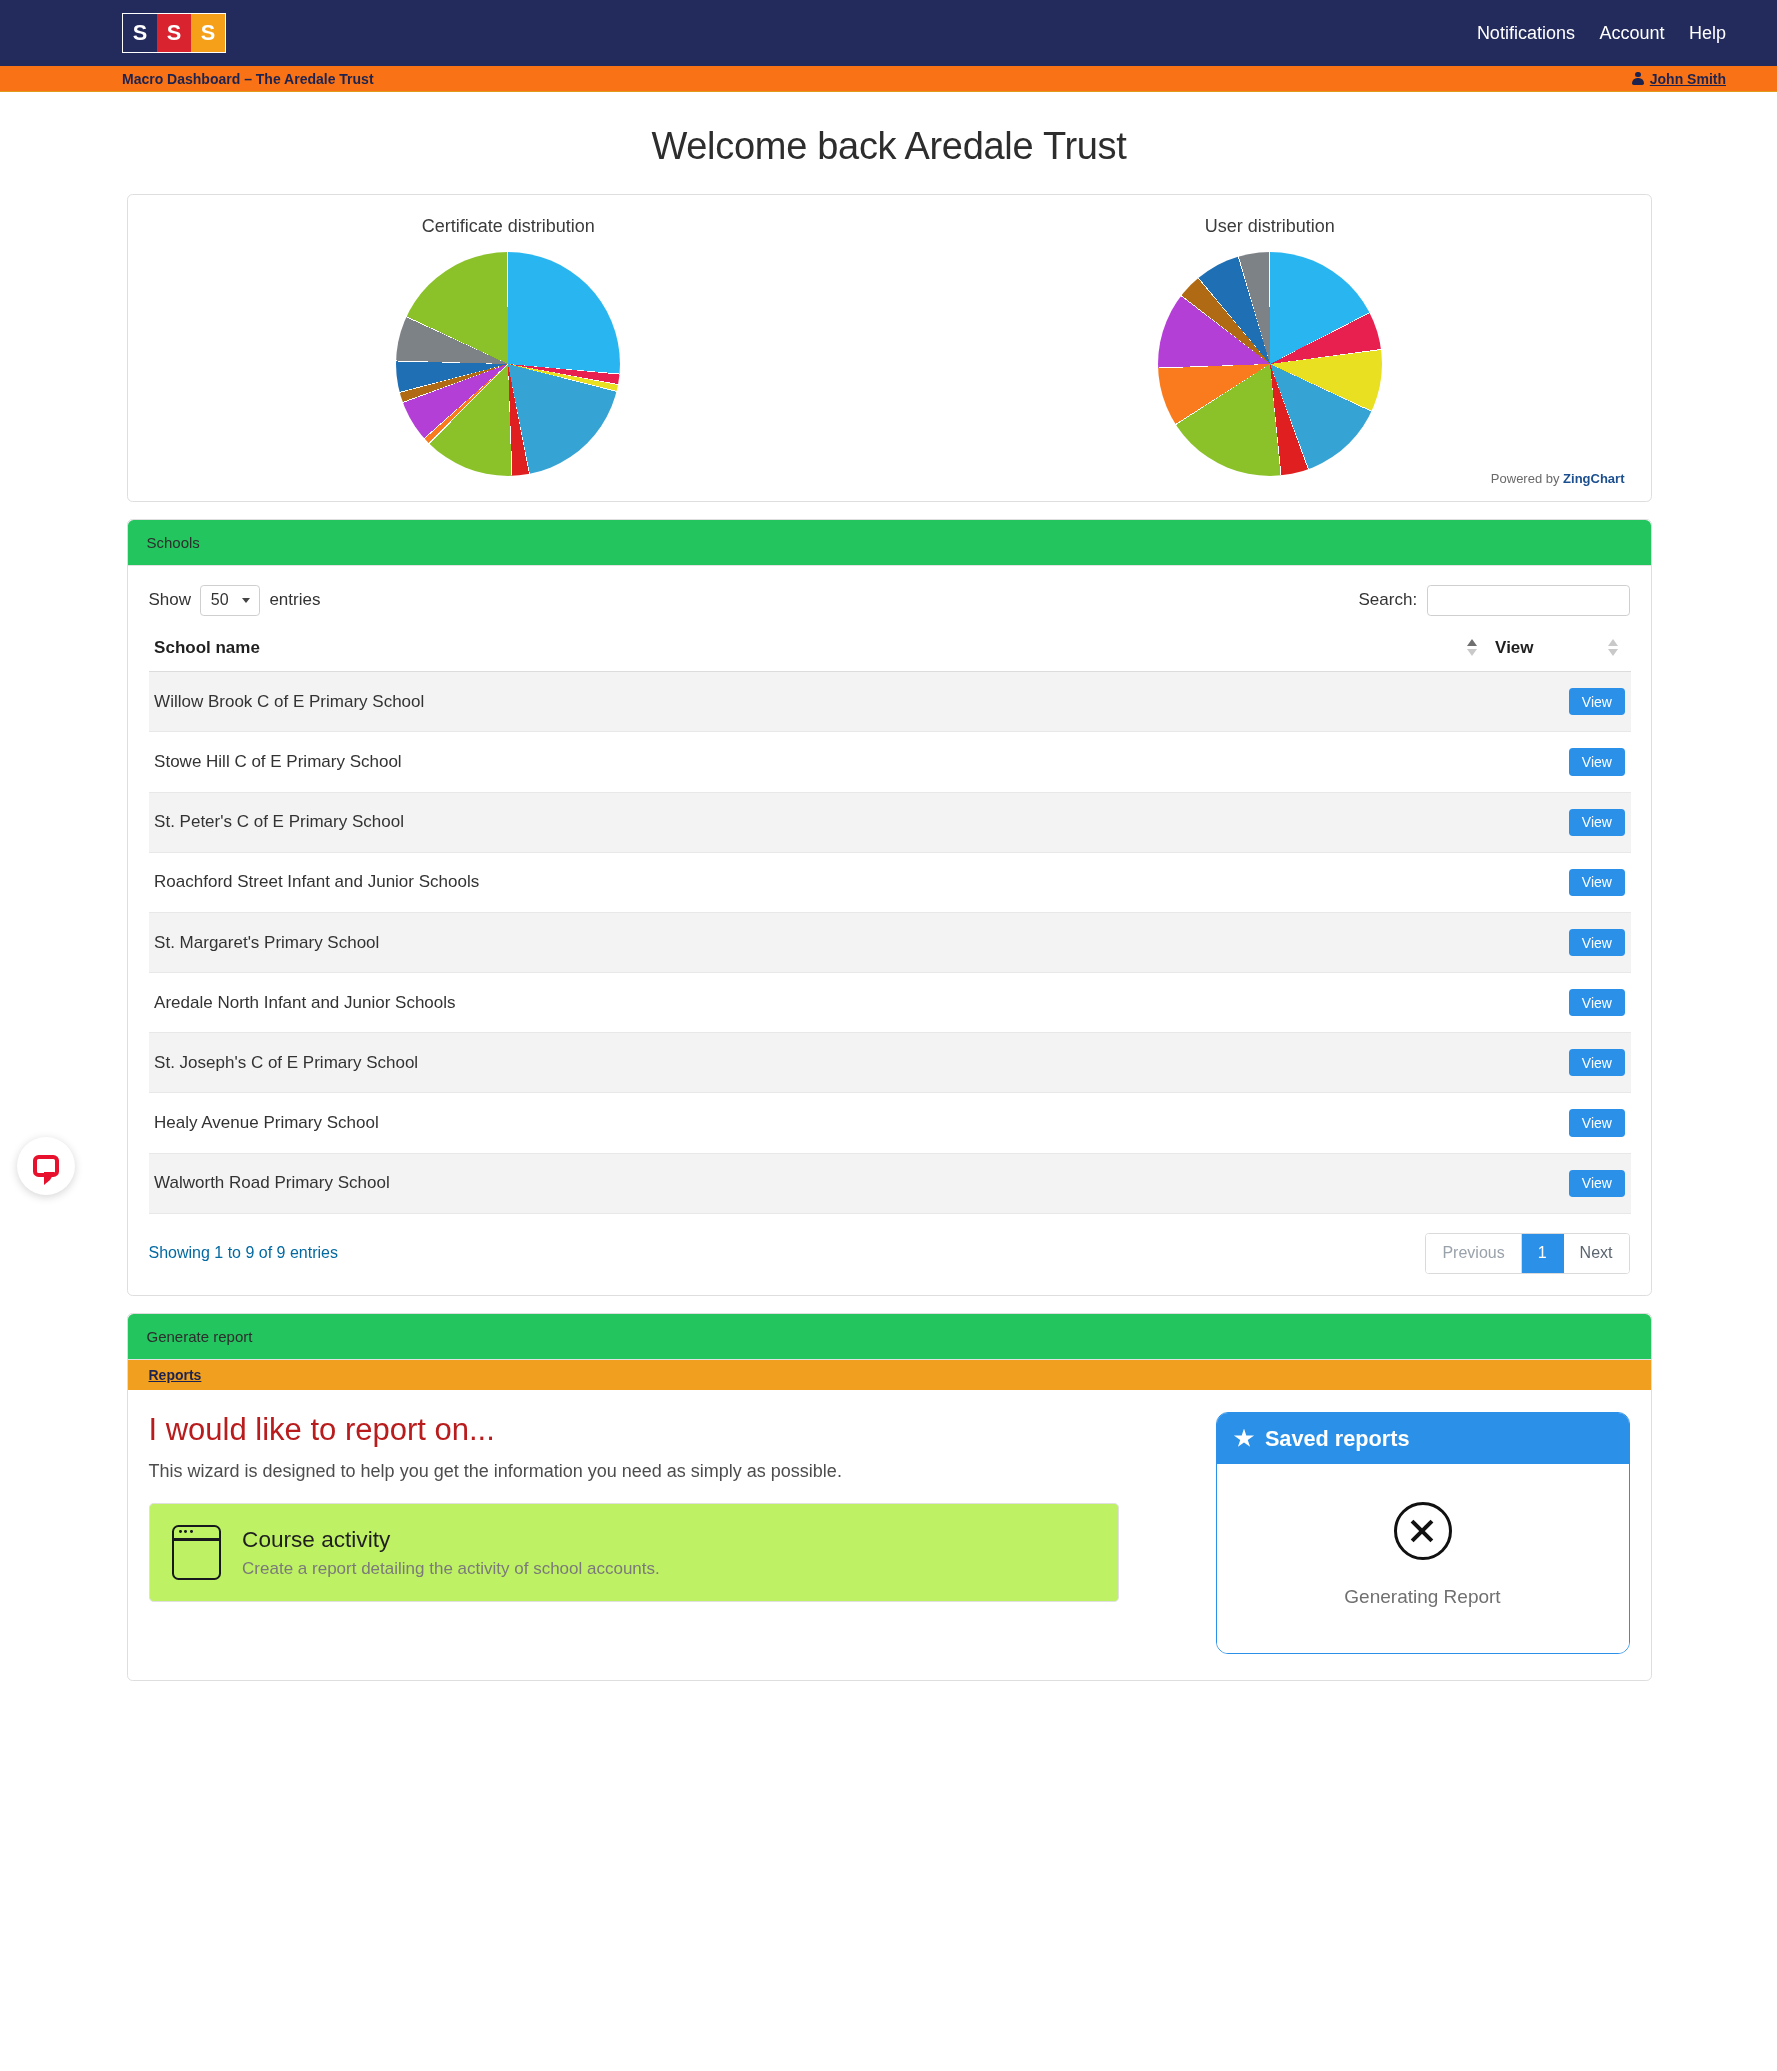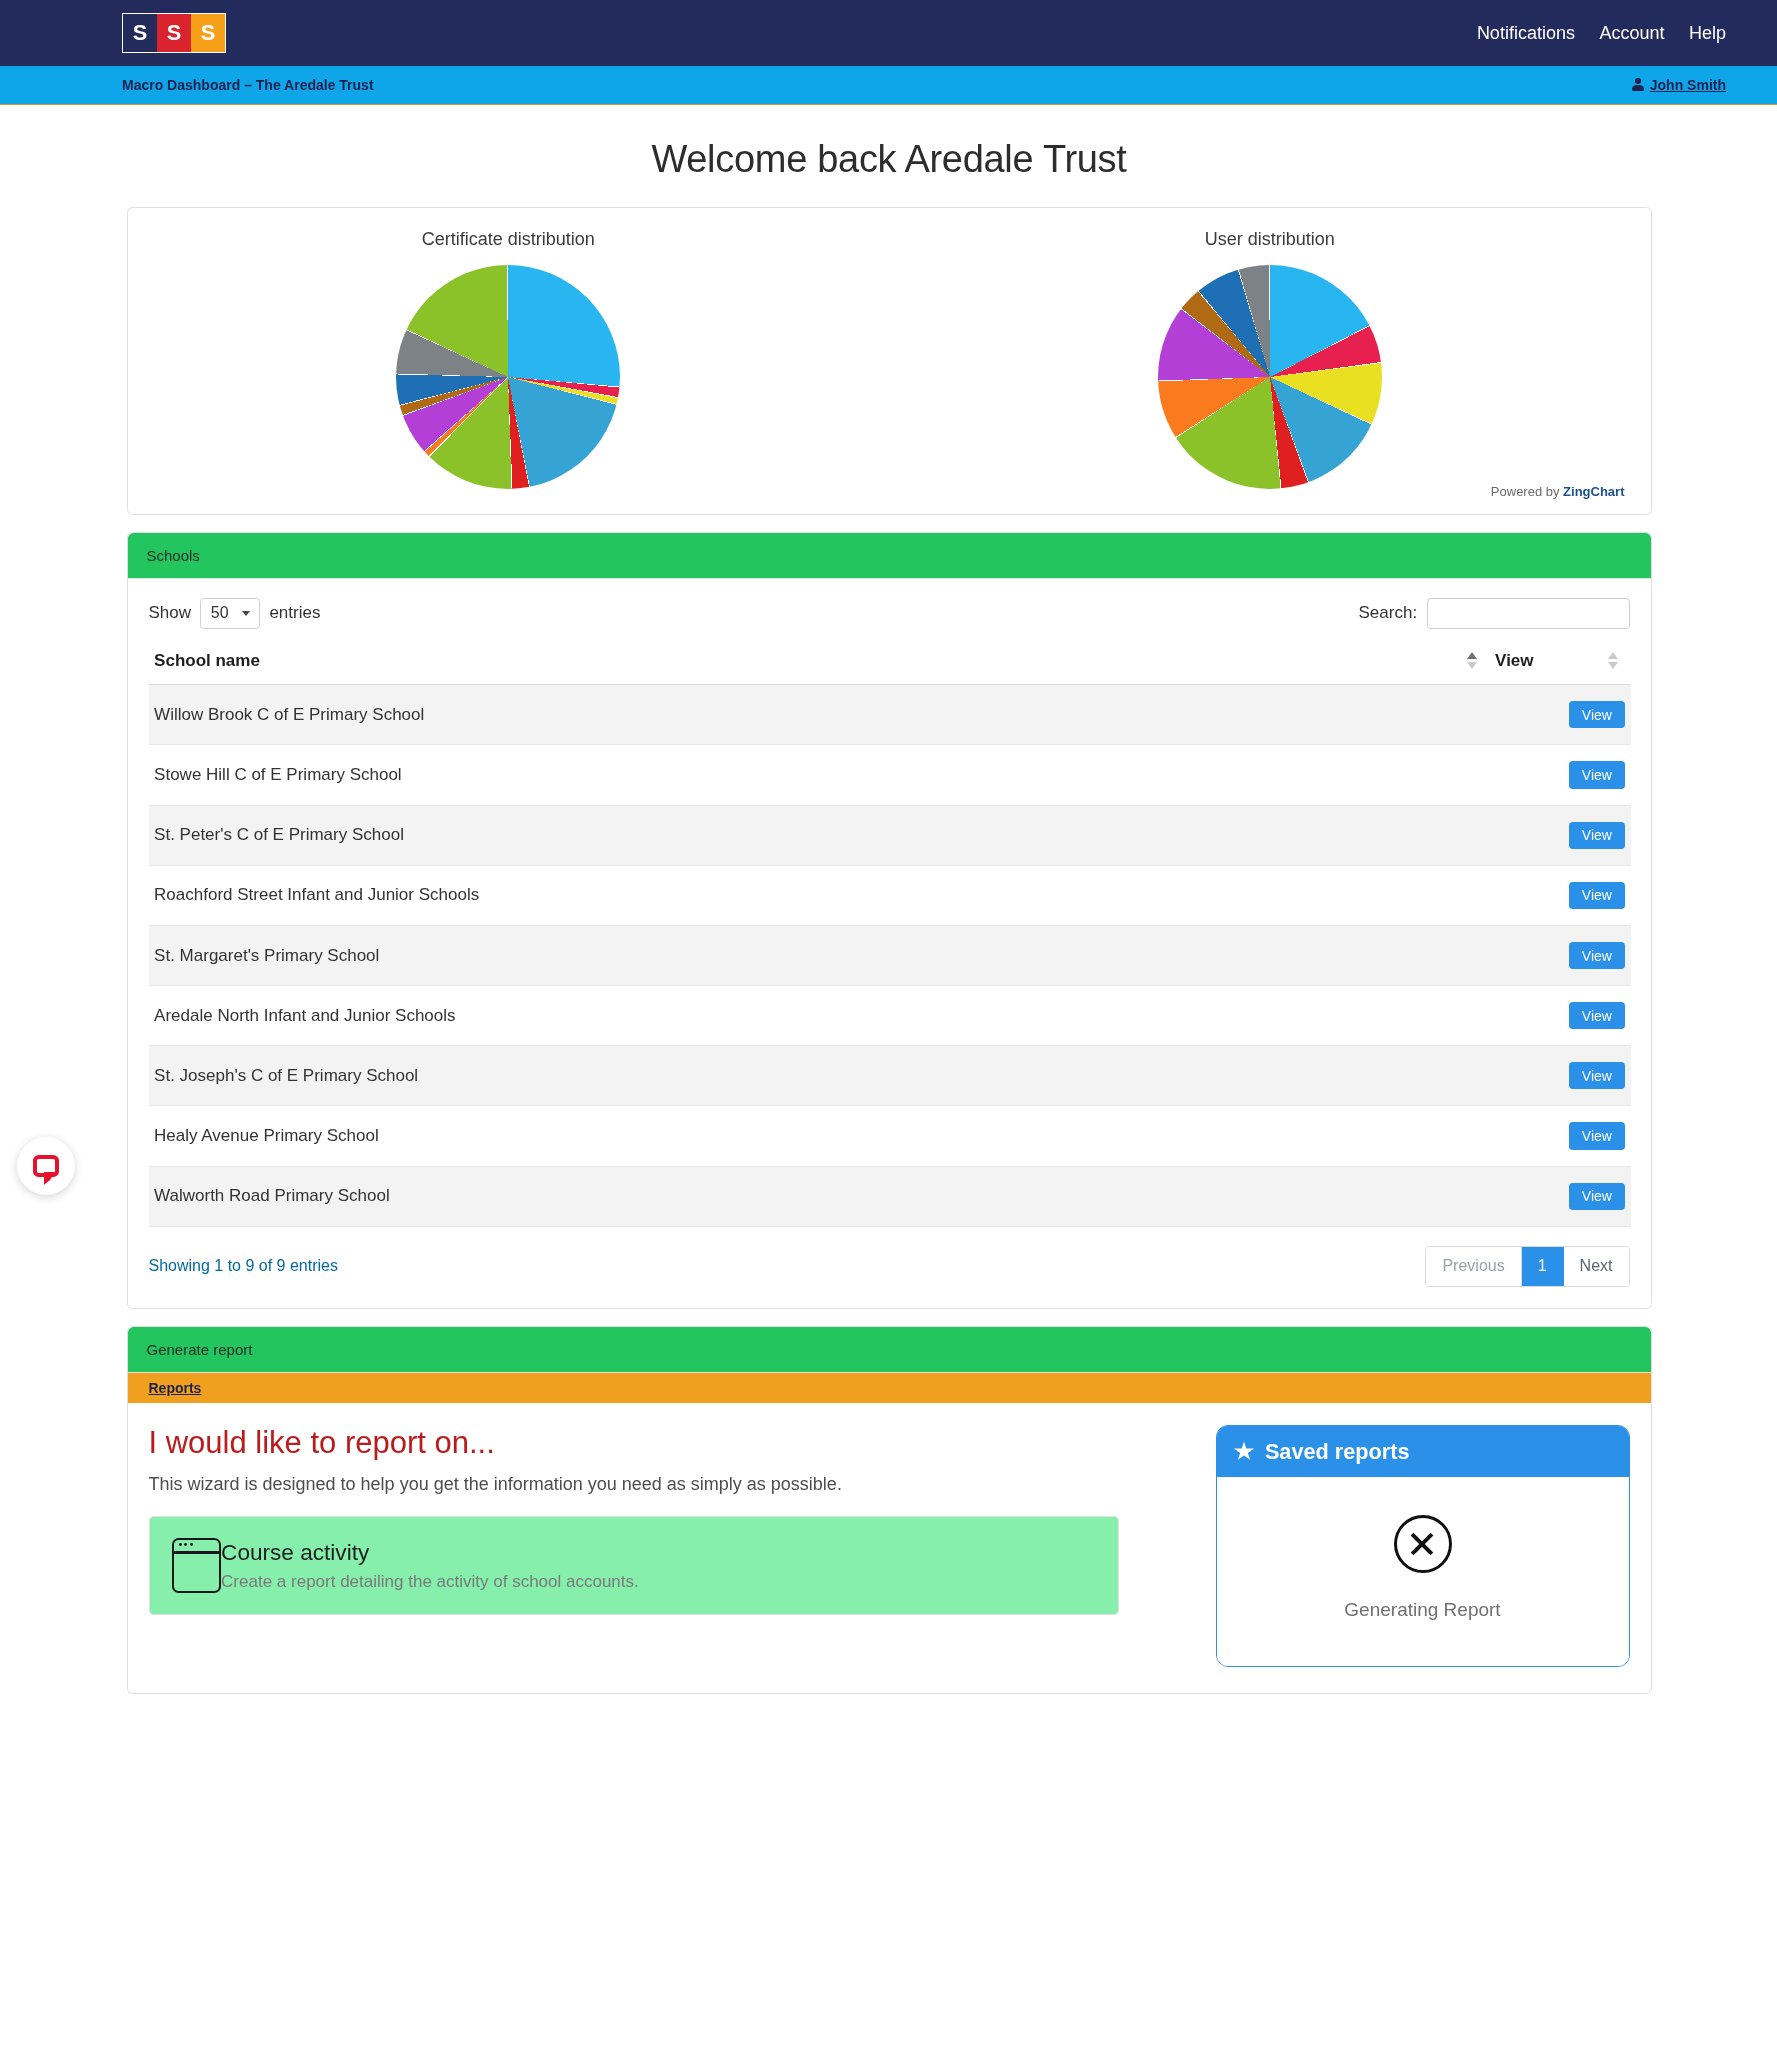--- a/index.html
+++ b/index.html
@@ -30,21 +30,21 @@
   .logo .c0 { background:#232b5d; }
   .logo .c1 { background:#d9232e; }
   .logo .c2 { background:#f6a01a; }
   .topnav { margin-left:auto; display:flex; gap:24.5px; }
   .topnav a {
     color:#ffffff; font-size:18px; text-decoration:none;
   }
 
   
   .subbar {
-    height:39px; background:#0ea5e9;
+    height:26px; background:#f97316;
     display:flex; align-items:center;
     padding:0 52px 0 122px;
     border-bottom:0.9px solid #e09a1c;
   }
   .subbar .crumb {
     font-size:14px; font-weight:bold; color:#1c2350;
   }
   .subbar .user {
     margin-left:auto; display:flex; align-items:center; gap:5.6px;
     font-size:14px; font-weight:bold; color:#1c2350;
@@ -176,22 +176,22 @@
     background:#f0a01e; padding:6.6px 21px;
   }
   .report-tabs a {
     font-size:14px; font-weight:bold; color:#1c2350; text-decoration:underline;
   }
   .report-body { display:flex; padding:22.6px 21px 26px 21px; gap:26px; }
   .report-left { flex:1; }
   .report-h1 { font-size:31px; color:#b91c1c; margin:0 0 13px 0; font-weight:normal; }
   .report-sub { font-size:18px; color:#4d4d4d; margin:0 0 21px 0; }
   .opt-card {
-    border:0.9px solid #e0e0e0; border-radius:4.7px; background:#86efac;
-    display:flex; align-items:center; padding:21px 22.6px;
+    border:0.9px solid #e0e0e0; border-radius:4.7px; background:#bef264;
+    display:flex; align-items:center; gap:21px; padding:21px 22.6px;
     max-width:970px; cursor:pointer;
   }
   .win-ico {
     width:49px; height:55px; border:2.8px solid #16181d; border-radius:6.6px;
     position:relative; flex:none;
   }
   .win-ico::before {
     content:""; position:absolute; left:0; right:0; top:10.4px; height:2.8px; background:#16181d;
   }
   .win-dots { position:absolute; top:2.8px; left:4.7px; display:flex; gap:2.8px; }

